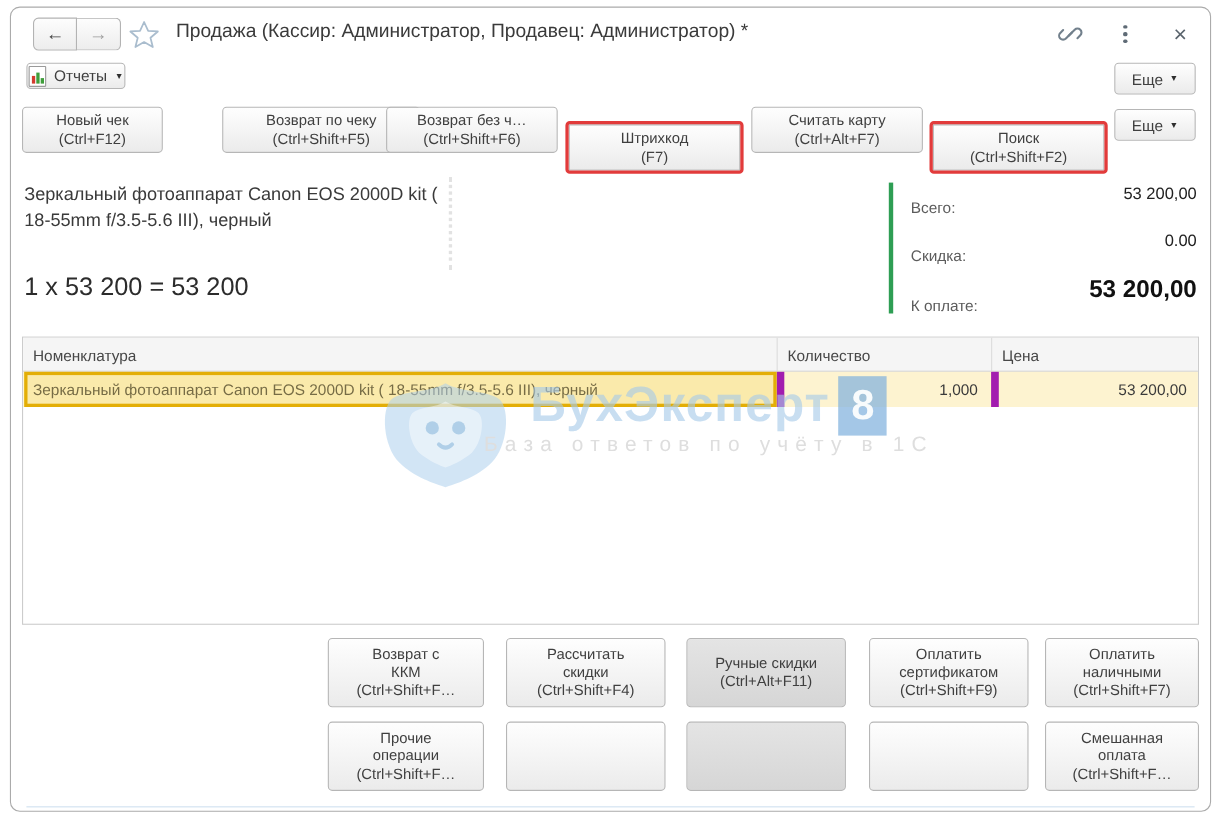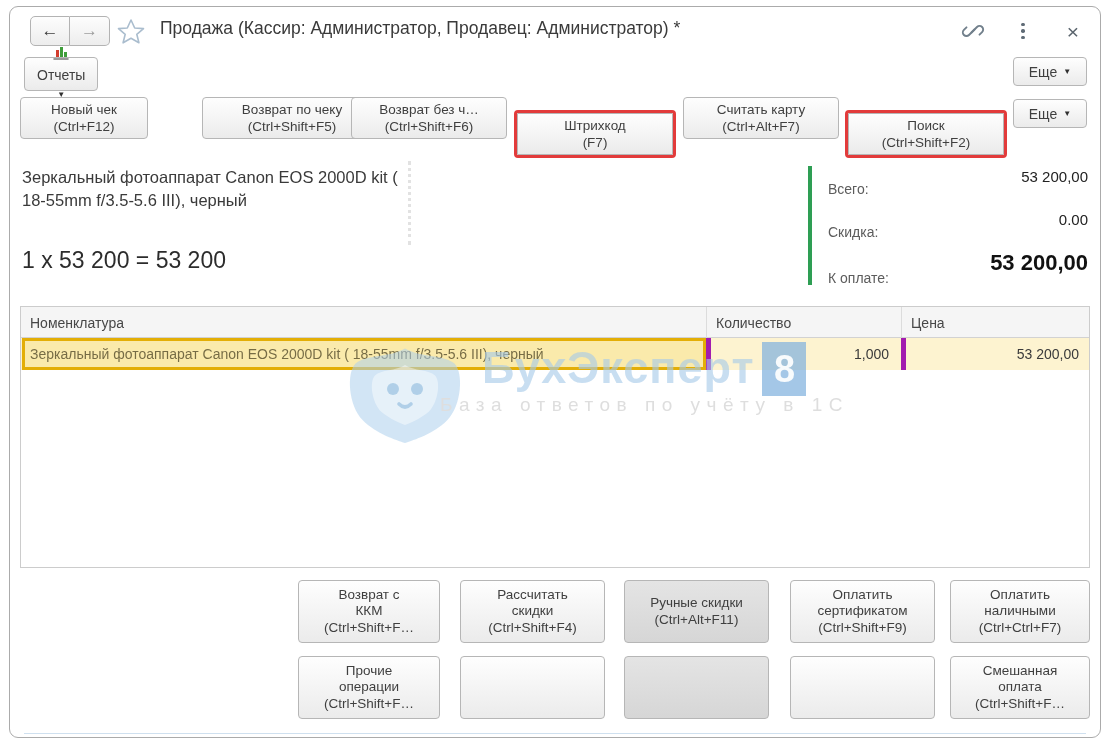--- a/index.html
+++ b/index.html
@@ -16,22 +16,22 @@
   .page-title{position:absolute;left:160px;top:18px;font-size:17.5px;color:#3a3a3a;white-space:nowrap;}
   .top-icons{position:absolute;right:24px;top:18px;display:flex;align-items:center;gap:24px;}
   .icon-btn{width:26px;height:26px;display:flex;align-items:center;justify-content:center;cursor:pointer;}
   .kebab{display:flex;flex-direction:column;gap:3px;}
   .kebab i{width:3.5px;height:3.5px;border-radius:50%;background:#5f6b76;}
   .close-x{font-size:21px;color:#5a646d;line-height:1;}
 
   
   .btn{border:1px solid #b6b6b6;border-radius:4px;background:linear-gradient(#fefefe,#ebebeb);
     color:#3f3f3f;text-align:center;cursor:pointer;box-sizing:border-box;}
-  .reports-btn{position:absolute;left:24px;top:57px;height:34px;display:flex;align-items:center;gap:7px;
-    padding:0 12px;font-size:14px;flex-direction:column;}
+  .reports-btn{position:absolute;left:24px;top:57px;height:24px;display:flex;align-items:center;gap:7px;
+    padding:0 1px;font-size:14px;}
   .more-btn{position:absolute;width:74px;height:29px;display:flex;align-items:center;justify-content:center;
     gap:6px;font-size:14px;}
   .caret{font-size:8px;color:#2f2f2f;}
   .doc-icon{width:14px;height:17px;border:1px solid #9a9a9a;background:#fff;position:relative;border-radius:1px;}
   .doc-icon .b1{position:absolute;left:2px;bottom:2px;width:3px;height:7px;background:#d23c2e;}
   .doc-icon .b2{position:absolute;left:6px;bottom:2px;width:3px;height:10px;background:#3f9e3b;}
   .doc-icon .b3{position:absolute;left:10px;bottom:2px;width:3px;height:5px;background:#3f9e3b;}
 
   
   .cmd-btn{position:absolute;top:97px;height:42px;display:flex;flex-direction:column;align-items:center;
@@ -46,21 +46,21 @@
   .tot-label{position:absolute;left:828px;font-size:14px;color:#5c5c5c;margin-top:12px;}
   .tot-value{position:absolute;right:22px;font-size:15px;color:#222;text-align:right;}
   .tot-due{font-size:22px;font-weight:bold;color:#111;}
 
   
   .tbl{position:absolute;left:20px;top:306px;width:1070px;height:262px;border:1px solid #ccc;background:#fff;box-sizing:border-box;}
   .tbl-head{position:absolute;left:0;top:0;width:100%;height:31px;background:#f5f5f5;border-bottom:1px solid #d2d2d2;box-sizing:border-box;}
   .th{position:absolute;top:0;height:31px;display:flex;align-items:center;padding-left:9px;font-size:14px;color:#474747;box-sizing:border-box;border-left:1px solid #dcdcdc;}
   .th:first-child{border-left:none;}
   .trow{position:absolute;left:0;width:100%;height:32px;background:#fdf3d0;}
-  .td{position:absolute;top:0;height:32px;display:flex;align-items:center;font-size:14px;color:#3a3a3a;box-sizing:border-box;border-left:5px solid #a21caf;}
+  .td{position:absolute;top:0;height:32px;display:flex;align-items:center;font-size:14px;color:#3a3a3a;box-sizing:border-box;border-left:7px solid #a21caf;}
   .td:first-child{border-left:none;}
   .td.num{justify-content:flex-end;}
   .row-annotation{position:absolute;left:1px;top:31px;width:684px;height:32px;border:3px solid #e3ae06;
     background:rgba(247,216,92,0.32);box-sizing:border-box;pointer-events:none;}
 
   
   .wm{position:absolute;pointer-events:none;}
   .wm-brandline{left:482px;top:340px;display:flex;align-items:flex-start;gap:8px;}
   .wm-brand{font-size:45px;font-weight:bold;color:rgba(167,202,232,0.62);letter-spacing:1px;line-height:56px;}
   .wm-badge{width:44px;height:54px;background:rgba(129,178,222,0.72);color:rgba(255,255,255,0.92);
@@ -209,21 +209,21 @@
         <div>(Ctrl+Alt+F11)</div>
       </div>
       <div class="btn act-btn" style="left: 790px; width: 145px; top: 580px;">
         <div>Оплатить</div>
         <div>сертификатом</div>
         <div>(Ctrl+Shift+F9)</div>
       </div>
       <div class="btn act-btn" style="left: 950px; width: 140px; top: 580px;">
         <div>Оплатить</div>
         <div>наличными</div>
-        <div>(Ctrl+Ctrl+F7)</div>
+        <div>(Ctrl+Shift+F7)</div>
       </div>
       <div class="btn act-btn" style="left: 298px; width: 142px; top: 656px;">
         <div>Прочие</div>
         <div>операции</div>
         <div>(Ctrl+Shift+F…</div>
       </div>
       <div class="btn act-btn" style="left: 460px; width: 145px; top: 656px;"></div>
       <div class="btn act-btn pressed" style="left: 624px; width: 145px; top: 656px;"></div>
       <div class="btn act-btn" style="left: 790px; width: 145px; top: 656px;"></div>
       <div class="btn act-btn" style="left: 950px; width: 140px; top: 656px;">

